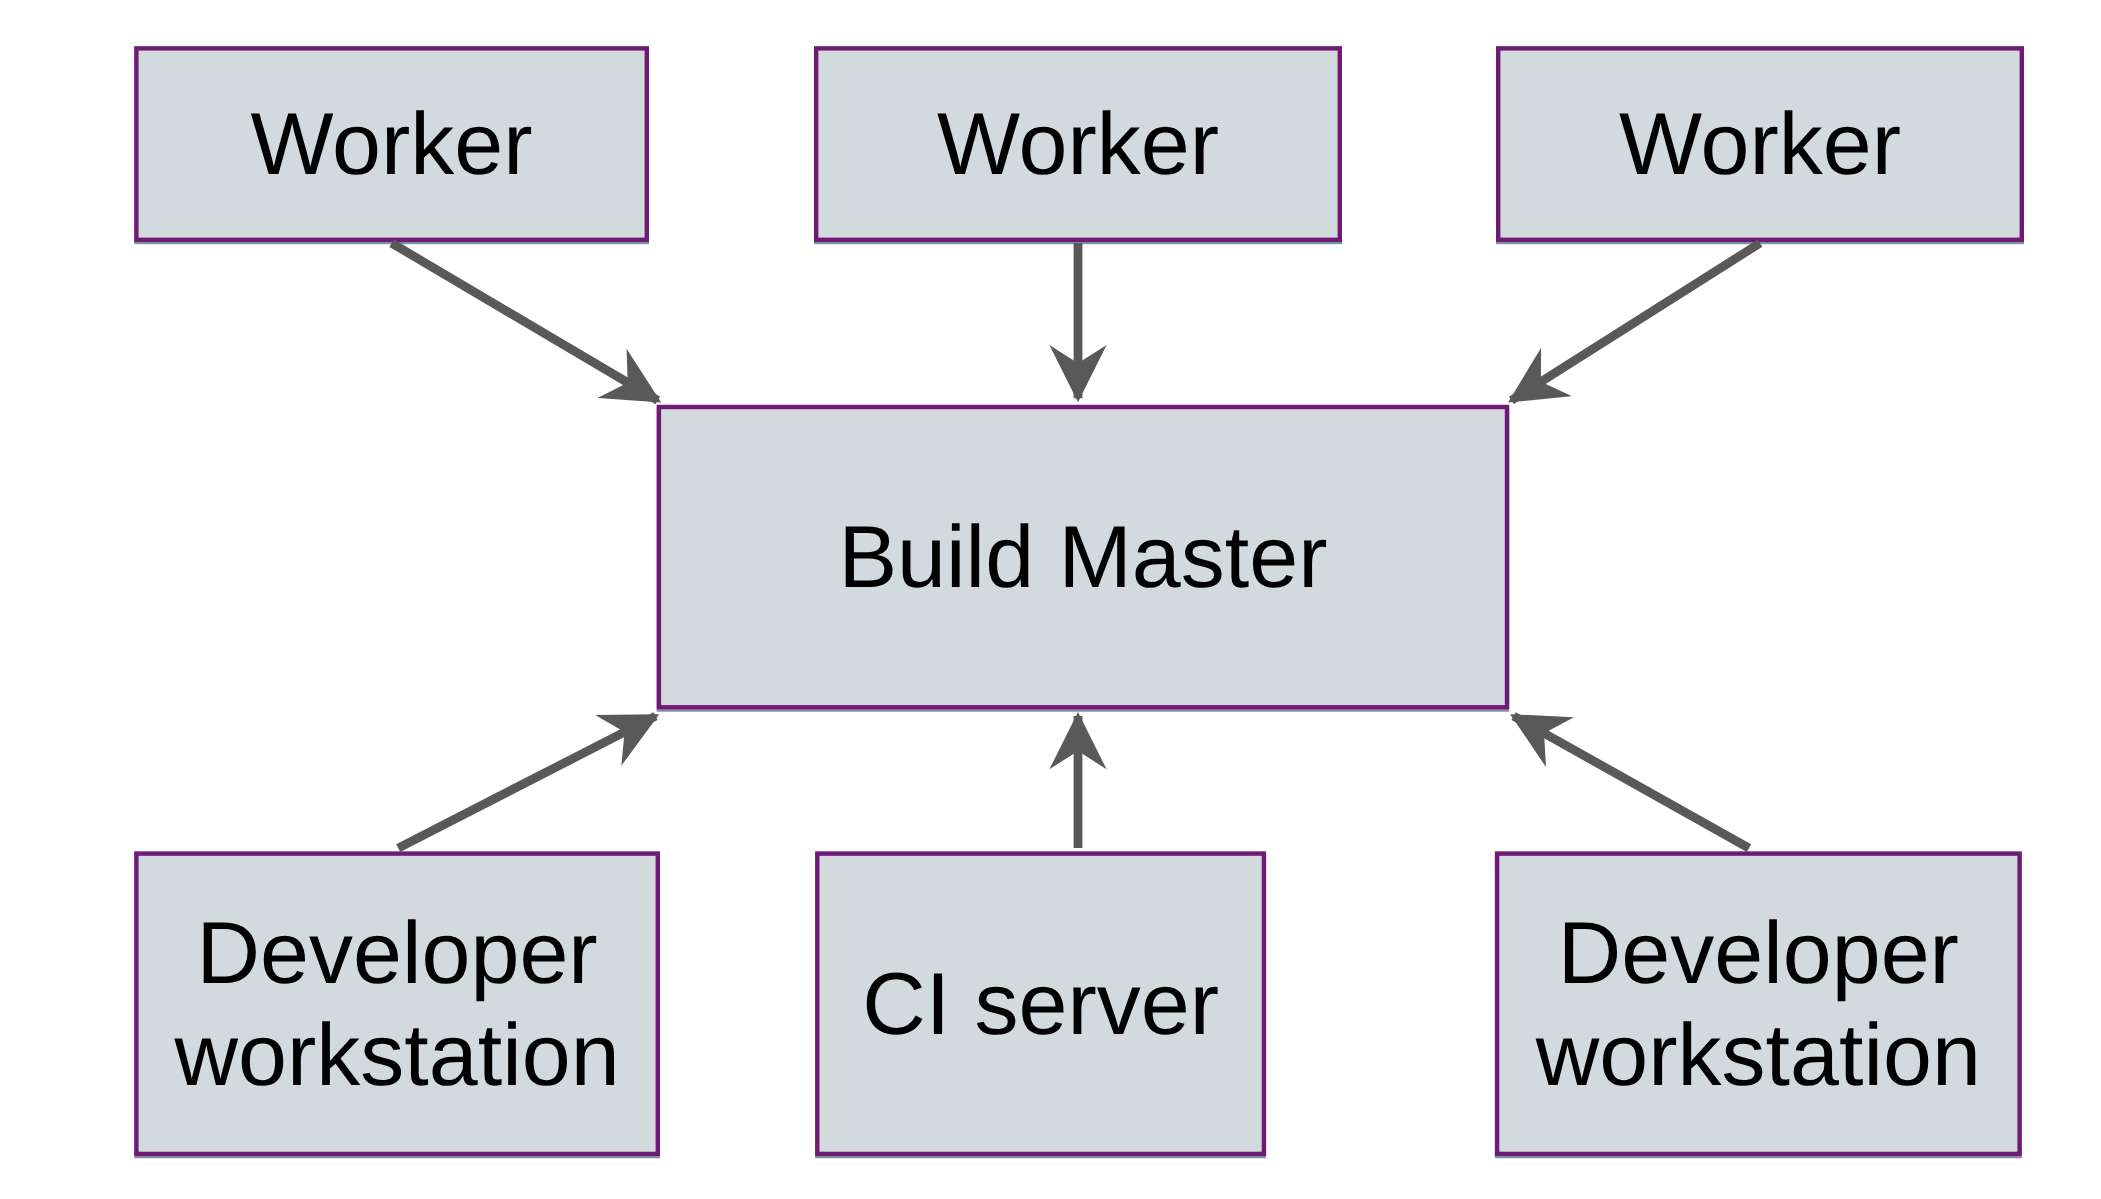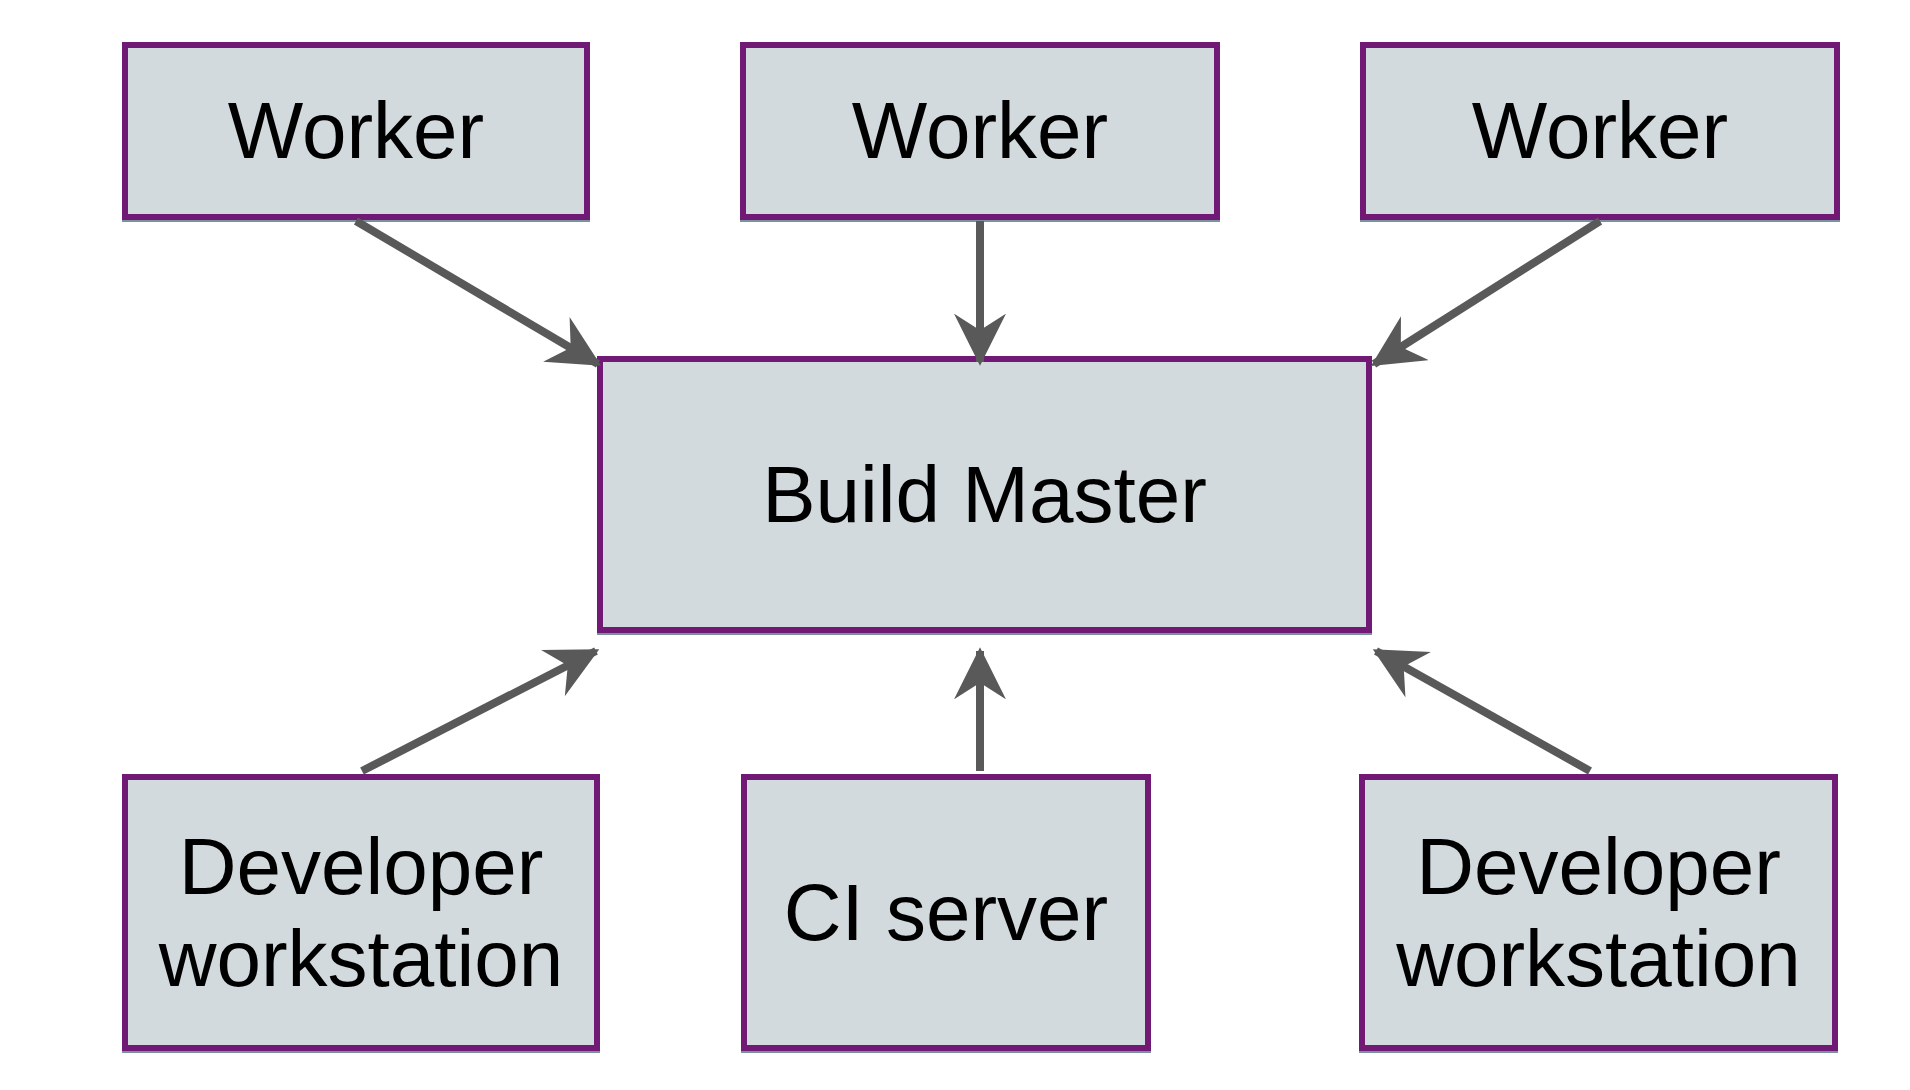--- a/index.html
+++ b/index.html
@@ -8,35 +8,35 @@
     width: 1910px;
     height: 1090px;
     background: #ffffff;
     font-family: "Liberation Sans", sans-serif;
     overflow: hidden;
   }
   .node {
     position: absolute;
     box-sizing: border-box;
     background: #d2dade;
-    border: 6px solid #701a75;
+    border: 4px solid #701a75;
     box-shadow: 0 2px 0 0 #7a929e;
     display: flex;
     align-items: center;
     justify-content: center;
     text-align: center;
     color: #000000;
     font-size: 80px;
     line-height: 1.15;
     padding: 0 10px;
   }
   #worker-1      { left: 122px;  top: 42px;  width: 468px; height: 178px; }
   #worker-2      { left: 740px;  top: 42px;  width: 480px; height: 178px; }
   #worker-3      { left: 1360px; top: 42px;  width: 480px; height: 178px; }
-  #build-master  { left: 597px;  top: 356px; width: 775px; height: 277px; }
+  #build-master  { left: 597px;  top: 368px; width: 775px; height: 277px; }
   #dev-left      { left: 122px;  top: 774px; width: 478px; height: 277px; }
   #ci-server     { left: 741px;  top: 774px; width: 410px; height: 277px; }
   #dev-right     { left: 1359px; top: 774px; width: 479px; height: 277px; }
   .edges-layer {
     position: absolute;
     left: 0; top: 0;
     width: 1910px;
     height: 1090px;
     pointer-events: none;
   }

